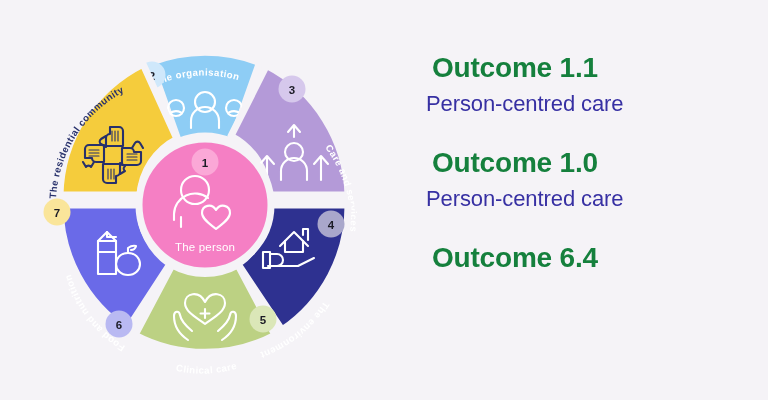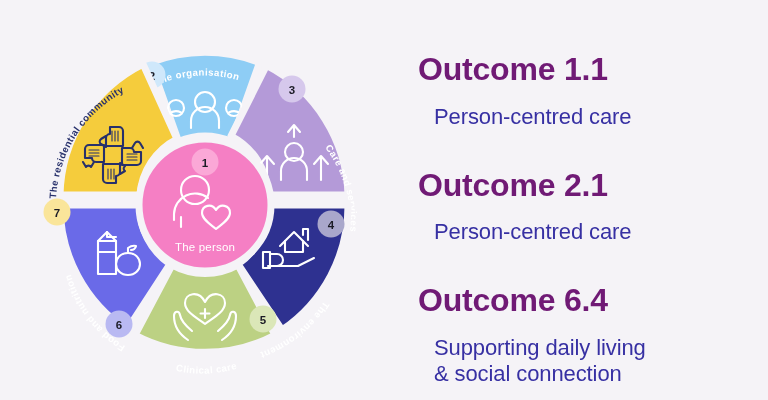--- a/index.html
+++ b/index.html
@@ -32,26 +32,26 @@
   .ico-thin{fill:none;stroke:#27306b;stroke-width:1.1;stroke-linecap:round;}
 
   
   #outcomes{
     flex:1;padding:52px 0 0 18px;
     display:flex;flex-direction:column;
   }
   .outcome{margin-bottom:22px;}
   .outcome:last-child{margin-bottom:0;}
   .outcome-title{
-    font-size:32px;font-weight:700;color:#701a75;
-    line-height:1.12;letter-spacing:-.2px;margin:0 0 1px 0;
+    font-size:28px;font-weight:700;color:#15803d;
+    line-height:1.12;letter-spacing:-.2px;margin:0 0 1px 14px;
   }
   .outcome-desc{
     font-size:22px;font-weight:400;color:#3730a3;
-    line-height:1.17;letter-spacing:-.1px;margin:16px;
+    line-height:1.17;letter-spacing:-.1px;margin:8px;
     white-space:pre-line;
   }
 </style>
 </head>
 <body style="background: rgb(245, 243, 247);">
 
 <div id="root">
 
   <div id="wheel-panel">
     <svg id="wheel-svg" width="400" height="400" viewBox="0 0 400 400">
@@ -247,24 +247,22 @@
   </div>
 
   <div id="outcomes">
 
     <div class="outcome">
       <div class="outcome-title">Outcome 1.1</div>
       <div class="outcome-desc">Person-centred care</div>
     </div>
 
     <div class="outcome">
-      <div class="outcome-title">Outcome 2.1</div>
+      <div class="outcome-title">Outcome 1.0</div>
       <div class="outcome-desc">Person-centred care</div>
     </div>
 
     <div class="outcome">
       <div class="outcome-title">Outcome 6.4</div>
-      <div class="outcome-desc">Supporting daily living
-&amp; social connection</div>
     </div>
 
   </div>
 </div>
 
 </body></html>

